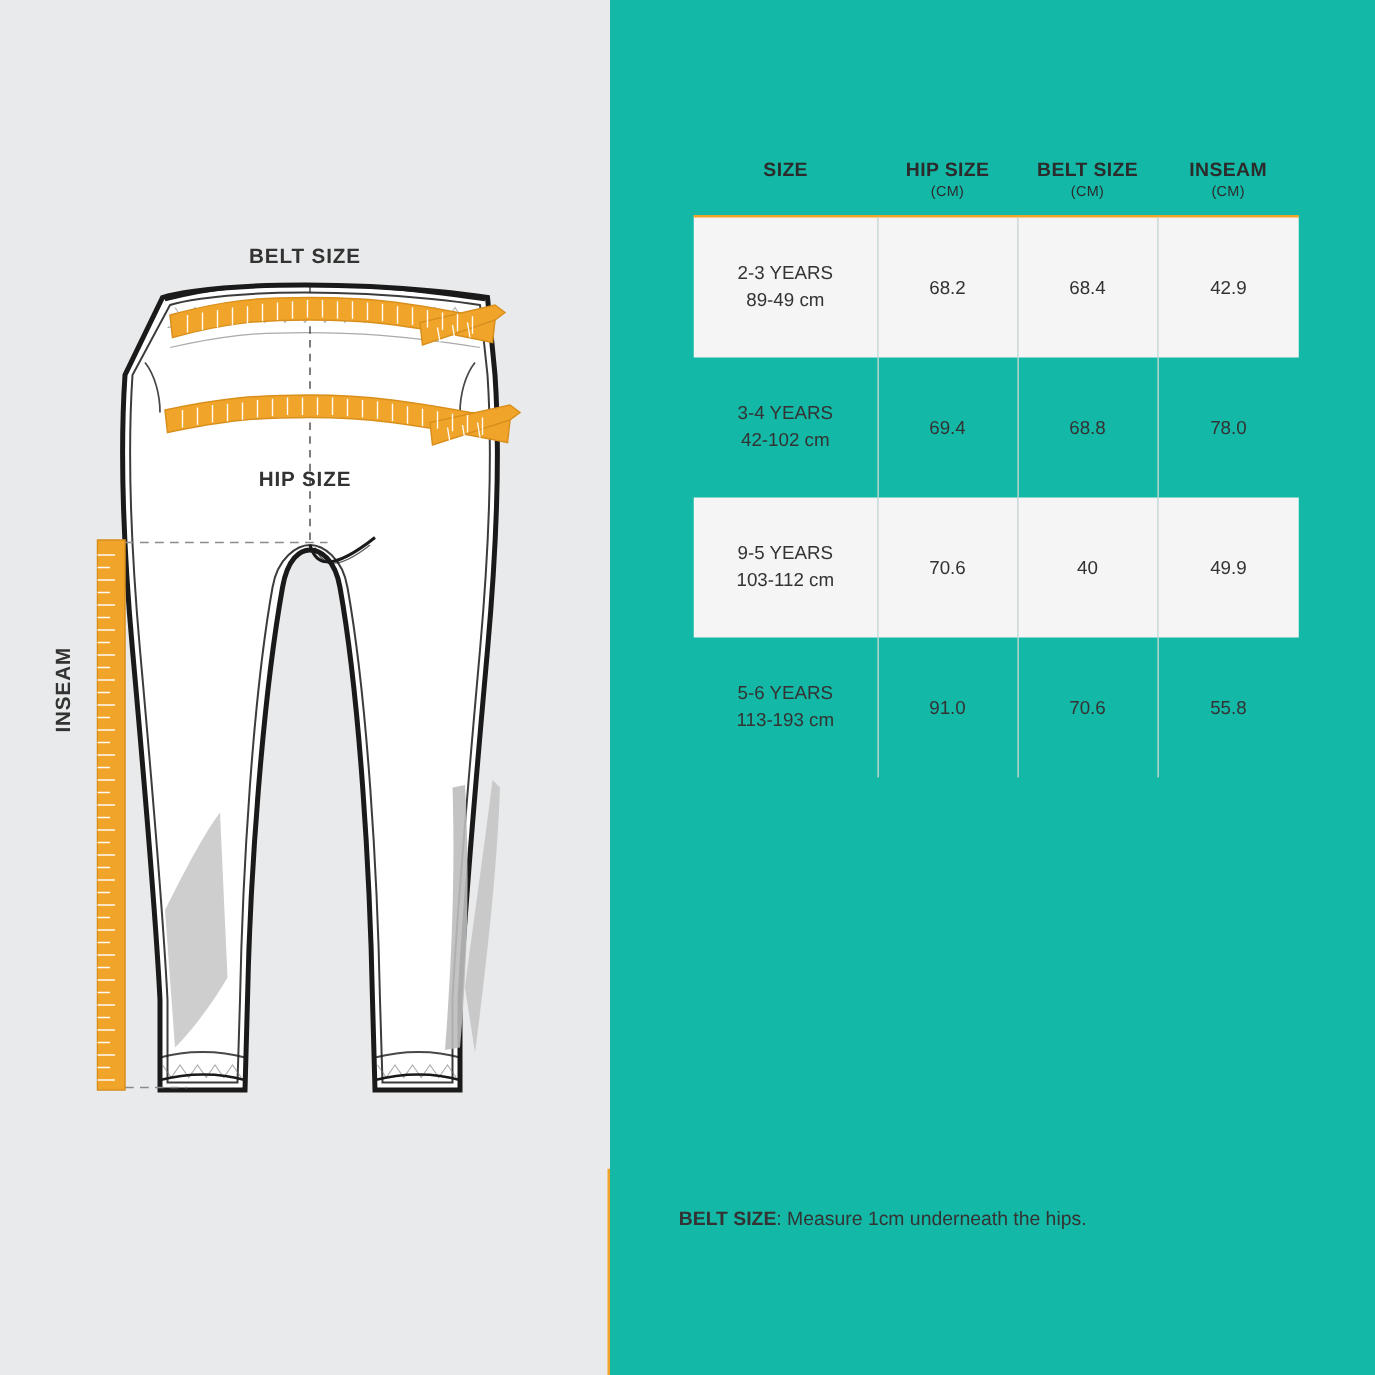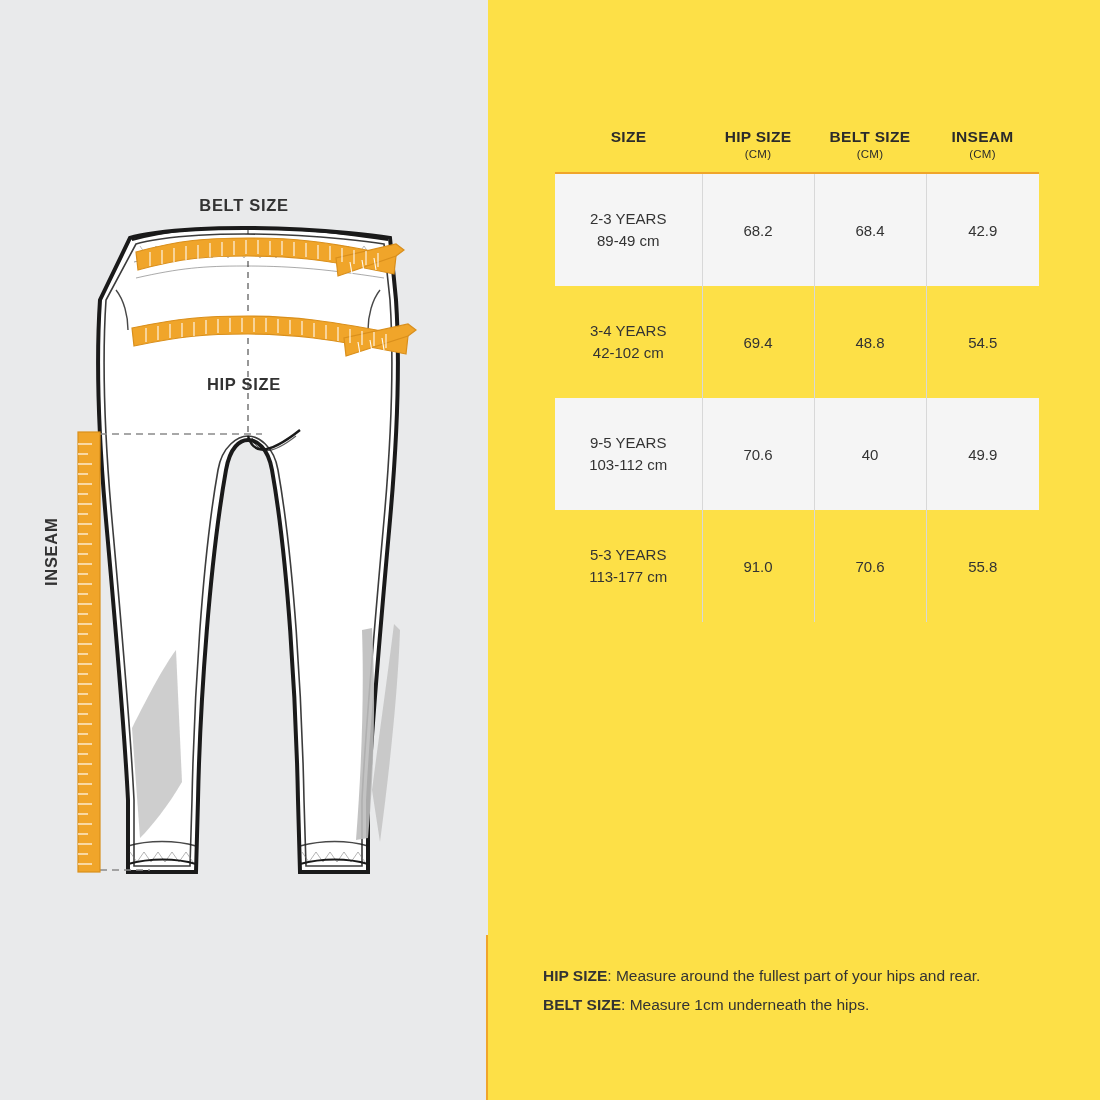--- a/index.html
+++ b/index.html
@@ -77,21 +77,21 @@
     position: absolute;
     left: 0;
     top: 0;
   }
 
   
   .right-panel {
     position: relative;
     flex: 1 1 auto;
     height: 1100px;
-    background: #fde047;
+    background: #14b8a6;
   }
 
   .table-wrap {
     position: absolute;
     left: 67px;
     top: 128px;
     width: 484px;
   }
   table.size-table {
     border-collapse: collapse;
@@ -379,48 +379,45 @@
             <td>68.2</td>
             <td>68.4</td>
             <td>42.9</td>
           </tr>
           <tr>
             <td class="size-cell">
               <span>3-4 YEARS</span>
               <span class="line2">42-102 cm</span>
             </td>
             <td>69.4</td>
-            <td>48.8</td>
-            <td>54.5</td>
+            <td>68.8</td>
+            <td>78.0</td>
           </tr>
           <tr class="alt">
             <td class="size-cell">
               <span>9-5 YEARS</span>
               <span class="line2">103-112 cm</span>
             </td>
             <td>70.6</td>
             <td>40</td>
             <td>49.9</td>
           </tr>
           <tr>
             <td class="size-cell">
-              <span>5-3 YEARS</span>
-              <span class="line2">113-177 cm</span>
+              <span>5-6 YEARS</span>
+              <span class="line2">113-193 cm</span>
             </td>
             <td>91.0</td>
             <td>70.6</td>
             <td>55.8</td>
           </tr>
         </tbody>
       </table>
     </div>
 
     <div class="notes">
       <div>
-        <span class="term">HIP SIZE</span><span>: Measure around the fullest part of your hips and rear.</span>
-      </div>
-      <div>
         <span class="term">BELT SIZE</span><span>: Measure 1cm underneath the hips.</span>
       </div>
     </div>
 
   </div>
 </div>
 
 </body></html>

